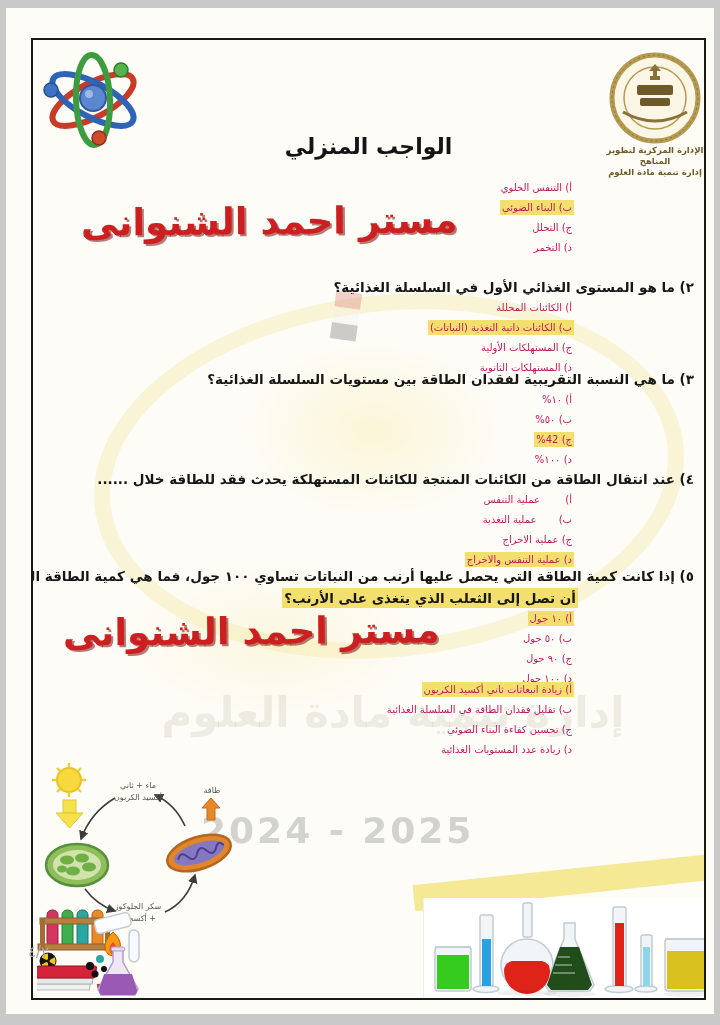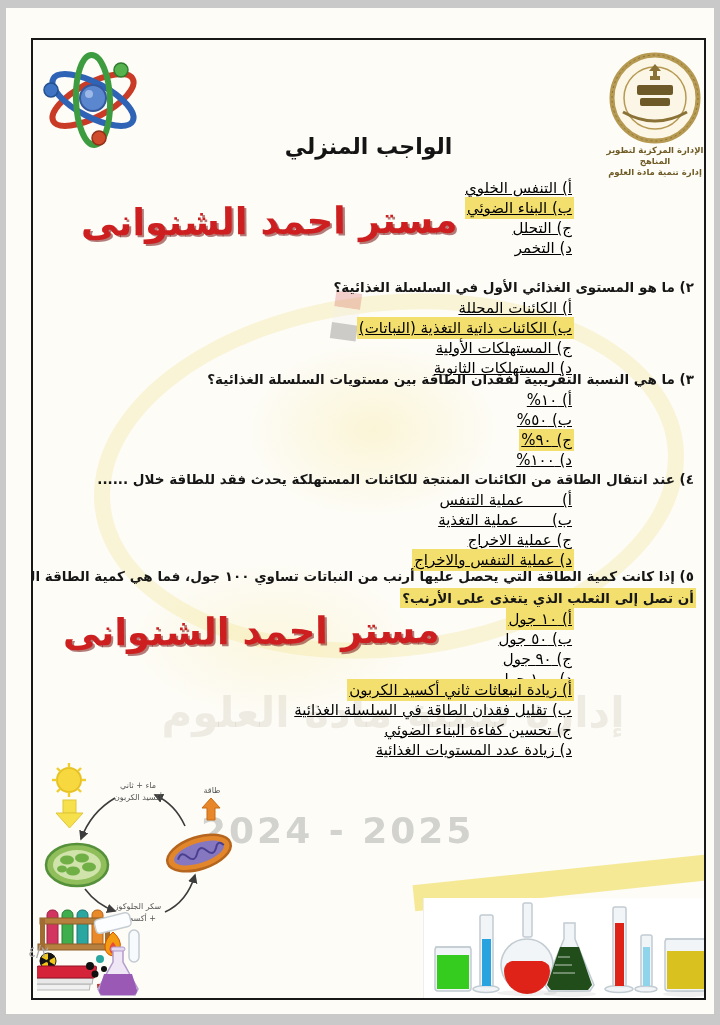--- a/index.html
+++ b/index.html
@@ -53,23 +53,23 @@
   .ministry{position:absolute;left:560px;top:12px;width:124px;text-align:center;}
   .ministry .dept{font-size:8.5px;font-weight:700;color:#6f5b26;line-height:1.25;direction:rtl;margin-top:1px;}
   .title{
     position:absolute;left:0;top:94px;width:100%;text-align:center;
     font-size:22px;font-weight:800;color:#141414;direction:rtl;
   }
   
   .q{position:absolute;right:10px;width:648px;direction:rtl;text-align:right;color:#161616;}
   .q .q-text{font-size:13.5px;font-weight:700;line-height:22px;white-space:nowrap;}
   .q .opts{margin-right:122px;}
-  .q .opt{font-size:15px;font-weight:400;line-height:20px;white-space:pre-wrap;color:#000000;text-decoration:underline;}
+  .q .opt{font-size:10px;font-weight:400;line-height:20px;white-space:pre-wrap;color:#be185d;}
   .hl{background:#f3df6d;box-shadow:0 0 0 2px #f3df6d;}
-  .q5l2{font-weight:700;}
+  .q5l2{margin-right:118px;font-weight:700;}
   
   .fig-cycle{position:absolute;left:2px;top:722px;}
   .fig-lab{position:absolute;left:4px;top:860px;}
   .fig-glass{position:absolute;left:390px;top:858px;width:292px;height:102px;background:#ffffff;border-left:1px solid #eee;}
   .fig-glass svg{position:absolute;left:3px;top:1px;}
   .page-num{
     position:absolute;left:28px;top:993px;font-size:15px;color:#a6a6a6;
     direction:rtl;
   }
   svg text{font-family:"DejaVu Sans", sans-serif;}
@@ -144,21 +144,21 @@
         <div class="opt">ج) المستهلكات الأولية</div>
         <div class="opt">د) المستهلكات الثانوية</div>
       </div>
     </div>
 
     <div class="q" style="top:328px">
       <div class="q-text">٣) ما هي النسبة التقريبية لفقدان الطاقة بين مستويات السلسلة الغذائية؟</div>
       <div class="opts">
         <div class="opt">أ) ١٠%</div>
         <div class="opt">ب) ٥٠%</div>
-        <div class="opt"><span class="hl">ج) ٩٠%</span></div>
+        <div class="opt"><span class="hl">ج) 42%</span></div>
         <div class="opt">د) ١٠٠%</div>
       </div>
     </div>
 
     <div class="q" style="top:428px">
       <div class="q-text">٤) عند انتقال الطاقة من الكائنات المنتجة للكائنات المستهلكة يحدث فقد للطاقة خلال ......</div>
       <div class="opts">
         <div class="opt">أ)        عملية التنفس</div>
         <div class="opt">ب)       عملية التغذية</div>
         <div class="opt">ج) عملية الاخراج</div>

